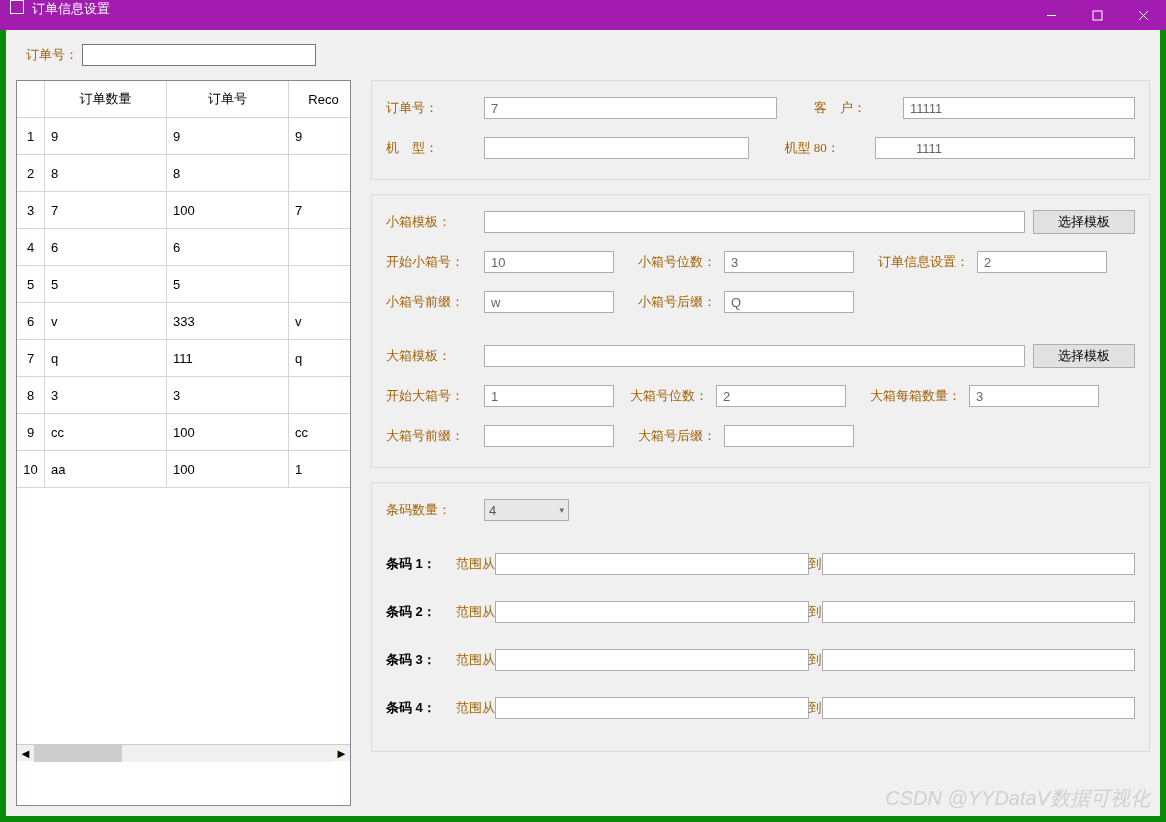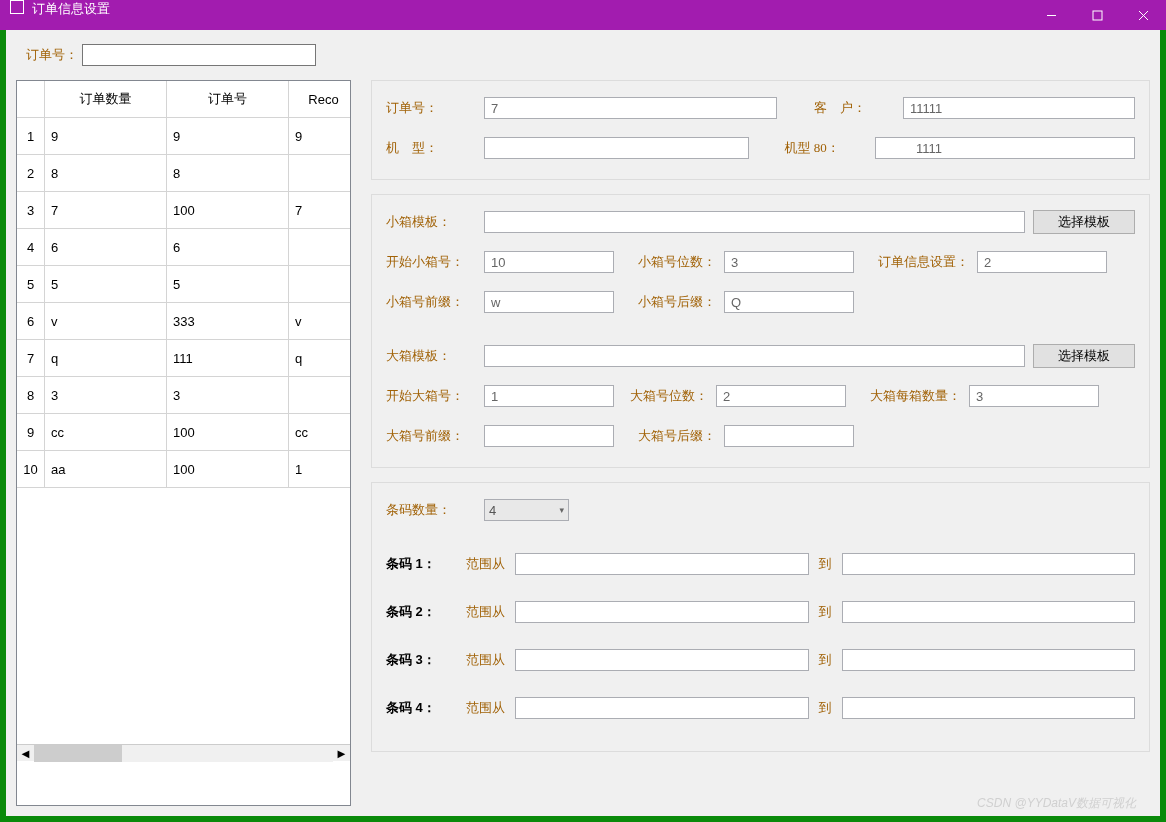--- a/index.html
+++ b/index.html
@@ -33,24 +33,24 @@
 .rightpane { flex: 1; display: flex; flex-direction: column; gap: 14px; }
 .group { border: 1px solid #dcdcdc; background: #f0f0f0; padding: 12px 14px 16px 14px; }
 .row { display: flex; align-items: center; gap: 8px; min-height: 30px; margin-bottom: 10px; }
 .row:last-child { margin-bottom: 0; }
 .txtbox { height: 22px; border: 1px solid #abadb3; background: #fff; padding: 1px 6px; color: #555; }
 .txtbox.ro { color: #666; }
 .grow { flex: 1; }
 .w150 { width: 130px; }
 .selectbox { height: 22px; width: 85px; border: 1px solid #abadb3; background: #e8e8e8; display:flex; align-items:center; padding: 0 4px; justify-content: space-between; color:#555; cursor:pointer; }
 .selectbox .chev { font-size: 9px; color:#666; }
-.barcoderow { display:flex; align-items:center; gap:10px; min-height:30px; margin-bottom:18px;justify-content:flex-end; }
+.barcoderow { display:flex; align-items:center; min-height:30px; margin-bottom:18px;justify-content:flex-end; }
 .barcoderow:last-child { margin-bottom:12px; }
 .barcodelbl { font-weight: bold; width: 70px; }
-.watermark { position:absolute; right:24px; bottom:4px; color:#d0d0d0; font-size:12px; font-style:italic; pointer-events:none;text-align:center; }
+.watermark { position:absolute; right:10px; bottom:4px; color:#d0d0d0; font-size:20px; font-style:italic; pointer-events:none;text-align:center; }
 .lblw { width: 90px; }
 .lblr { width: 110px; text-align: center; }
 </style>
 </head>
 <body>
 
 <div class="titlebar">
   <div class="icon"></div>
   <div class="title">订单信息设置</div>
   <div class="sysbtns">

